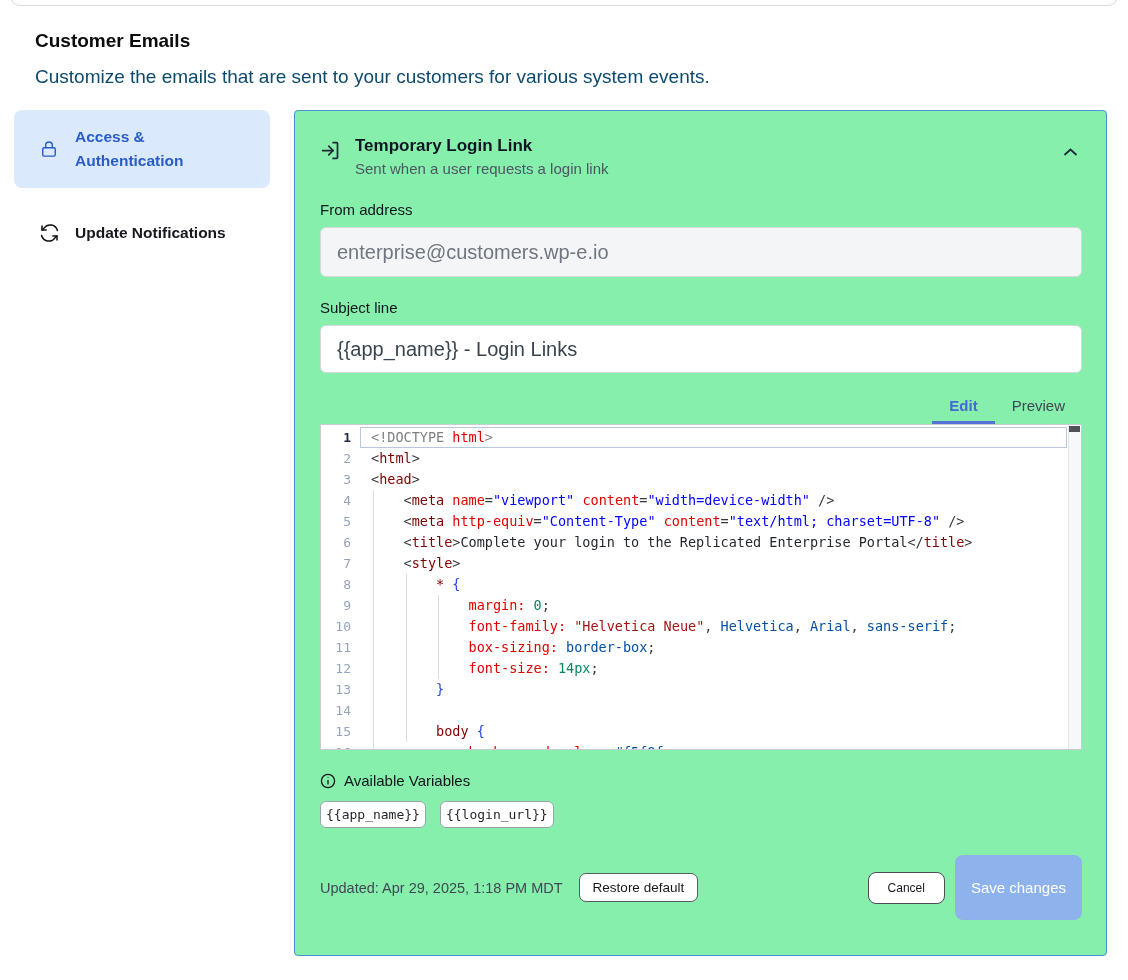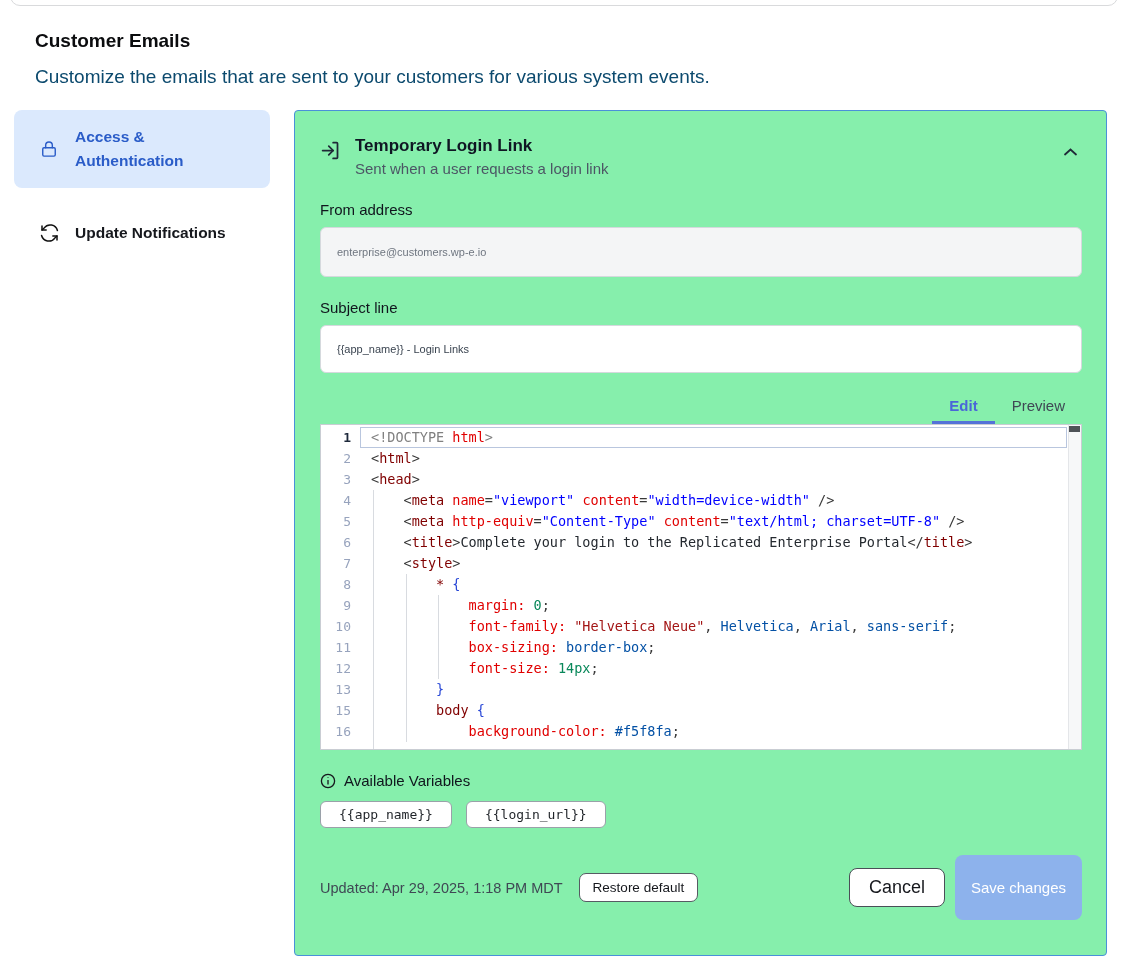--- a/index.html
+++ b/index.html
@@ -26,21 +26,21 @@
     background: #86efac; border: 1px solid #4a90d9; border-radius: 4px; padding: 24px 24px 20px 25px; }
 
   .panel-header { display: flex; align-items: flex-start; }
   .panel-header .hicon { margin-top: 5px; margin-right: 14px; }
   .ph-title { font-size: 17px; font-weight: 700; color: #0f1623; line-height: 22px; }
   .ph-sub { font-size: 15px; color: #4c5665; margin-top: 3px; }
   .collapse-btn { margin-left: auto; margin-top: 8px; background: none; border: none; cursor: pointer; padding: 4px; }
 
   .field-label { font-size: 15px; font-weight: 400; color: #10151d; margin-top: 24px; }
   .text-input { display: block; width: 100%; height: 50px; margin-top: 9px; padding: 0 16px;
-    font-family: "Liberation Sans", sans-serif; font-size: 11px; color: #3a4450;
+    font-family: "Liberation Sans", sans-serif; font-size: 20px; color: #3a4450;
     background: #ffffff; border: 1px solid #d5d9dd; border-radius: 6px; outline: none; }
   .text-input.disabled { background: #f4f5f6; color: #6f7680; }
 
   
   .tabs { display: flex; margin-top: 17px; height: 34px; justify-content: flex-end; }
   .tab { padding: 0 17px; font-size: 15px; color: #3f4854; background: none; border: none;
     border-bottom: 3px solid transparent; cursor: pointer; font-family: "Liberation Sans", sans-serif; }
   .tab.active { color: #4a66d8; font-weight: 700; border-bottom-color: #5472d8; }
 
   
@@ -64,30 +64,30 @@
 
   
   .mg { color: #808080; } .tg { color: #800000; } .an { color: #e00000; }
   .av { color: #0000ff; } .kw { color: #0451a5; } .nm { color: #09885a; }
   .st { color: #a31515; } .br { color: #2746d6; } .pl { color: #383838; } .tx { color: #24292f; }
 
   
   .vars-row { display: flex; align-items: center; gap: 8px; margin-top: 22px; }
   .vars-label { font-size: 15px; color: #10151d; }
   .chips { display: flex; gap: 14px; margin-top: 12px; }
-  .chip { padding: 5px 18px; background: #fff; border: 1px solid #9aa1a9; border-radius: 6px;
+  .chip { padding: 5px 5px; background: #fff; border: 1px solid #9aa1a9; border-radius: 6px;
     font-family: "DejaVu Sans Mono", monospace; font-size: 13px; color: #1f2328; cursor: pointer; }
 
   
   .footer { display: flex; align-items: center; margin-top: 27px; }
   .updated { font-size: 14.5px; color: #3f4854; }
   .btn { font-family: "Liberation Sans", sans-serif; cursor: pointer; }
   .btn-restore { margin-left: 16px; padding: 6px 13px; font-size: 13.5px; color: #16181d;
     background: #fff; border: 1.5px solid #565b63; border-radius: 7px; }
-  .btn-cancel { margin-left: auto; padding: 8px 19px; font-size: 18px; color: #16181d;
+  .btn-cancel { margin-left: auto; padding: 8px 19px; font-size: 12px; color: #16181d;
     background: #fff; border: 1.5px solid #4a4f57; border-radius: 8px; }
   .btn-save { margin-left: 10px; padding: 24px 16px; font-size: 15px; color: #ffffff;
     background: #8db2ec; border: none; border-radius: 8px; cursor: default; }
 
   svg { display: block; }
 </style>
 </head>
 <body>
 
 <div class="top-remnant"></div>
@@ -161,20 +161,21 @@
         <div class="cl"><span class="ln">4</span><span class="code"><span class="pl">    &lt;</span><span class="tg">meta</span><span class="pl"> </span><span class="an">name</span><span class="pl">=</span><span class="av">"viewport"</span><span class="pl"> </span><span class="an">content</span><span class="pl">=</span><span class="av">"width=device-width"</span><span class="pl"> /&gt;</span></span></div>
         <div class="cl"><span class="ln">5</span><span class="code"><span class="pl">    &lt;</span><span class="tg">meta</span><span class="pl"> </span><span class="an">http-equiv</span><span class="pl">=</span><span class="av">"Content-Type"</span><span class="pl"> </span><span class="an">content</span><span class="pl">=</span><span class="av">"text/html; charset=UTF-8"</span><span class="pl"> /&gt;</span></span></div>
         <div class="cl"><span class="ln">6</span><span class="code"><span class="pl">    &lt;</span><span class="tg">title</span><span class="pl">&gt;</span><span class="tx">Complete your login to the Replicated Enterprise Portal</span><span class="pl">&lt;/</span><span class="tg">title</span><span class="pl">&gt;</span></span></div>
         <div class="cl"><span class="ln">7</span><span class="code"><span class="pl">    &lt;</span><span class="tg">style</span><span class="pl">&gt;</span></span></div>
         <div class="cl"><span class="ln">8</span><span class="code"><span class="tg">        *</span><span class="pl"> </span><span class="br">{</span></span></div>
         <div class="cl"><span class="ln">9</span><span class="code"><span class="an">            margin:</span><span class="pl"> </span><span class="nm">0</span><span class="pl">;</span></span></div>
         <div class="cl"><span class="ln">10</span><span class="code"><span class="an">            font-family:</span><span class="pl"> </span><span class="st">"Helvetica Neue"</span><span class="pl">, </span><span class="kw">Helvetica</span><span class="pl">, </span><span class="kw">Arial</span><span class="pl">, </span><span class="kw">sans-serif</span><span class="pl">;</span></span></div>
         <div class="cl"><span class="ln">11</span><span class="code"><span class="an">            box-sizing:</span><span class="pl"> </span><span class="kw">border-box</span><span class="pl">;</span></span></div>
         <div class="cl"><span class="ln">12</span><span class="code"><span class="an">            font-size:</span><span class="pl"> </span><span class="nm">14px</span><span class="pl">;</span></span></div>
         <div class="cl"><span class="ln">13</span><span class="code"><span class="br">        }</span></span></div>
+        <div class="cl"><span class="ln">14</span><span class="code"></span></div>
         <div class="cl"><span class="ln">15</span><span class="code"><span class="tg">        body</span><span class="pl"> </span><span class="br">{</span></span></div>
         <div class="cl"><span class="ln">16</span><span class="code"><span class="an">            background-color:</span><span class="pl"> </span><span class="kw">#f5f8fa</span><span class="pl">;</span></span></div>
       </div>
     <div class="cur-line-box"></div>
     <div class="guide g1"></div>
     <div class="guide g2"></div>
     <div class="guide g3"></div>
     <div class="sb-track">
       <div class="sb-thumb"></div>
     </div>

